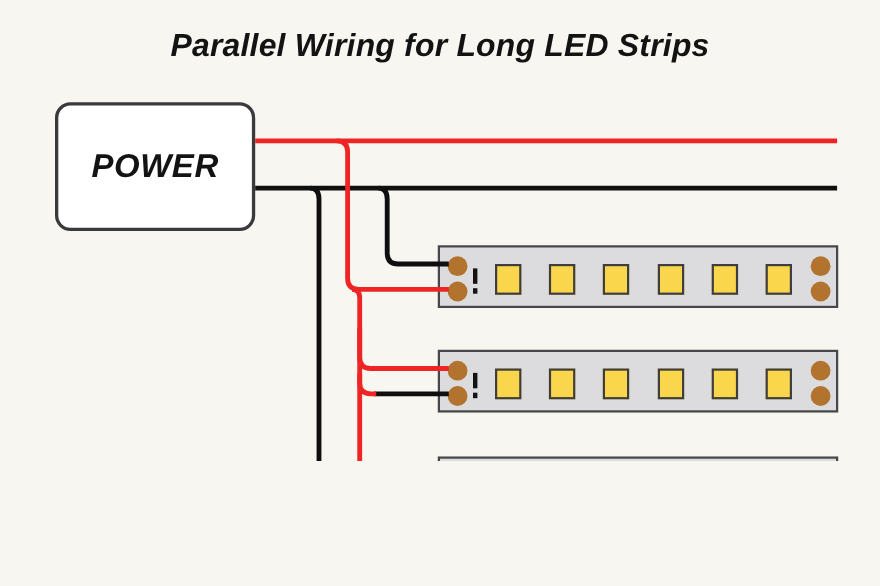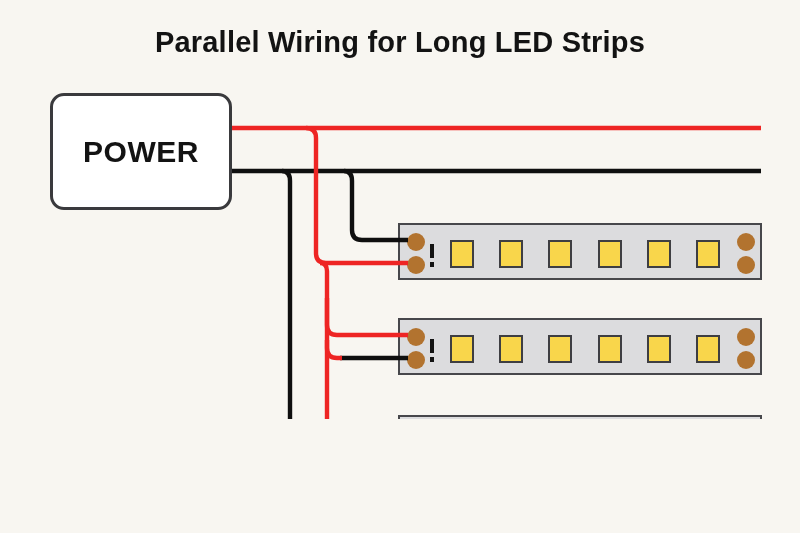--- a/index.html
+++ b/index.html
@@ -5,20 +5,21 @@
   html,body{margin:0;padding:0;}
   body{
     font-family:"Liberation Sans","DejaVu Sans",sans-serif;
     background:var(--bg,#f8f6f1);
   }
   .canvas{
     position:relative;
     width:800px;height:419px;
     background:var(--bg,#f8f6f1);
     overflow:hidden;
+    font-style:italic;
   }
   .title{
     position:absolute;
     left:0;top:26px;width:800px;
     text-align:center;
     font-size:29px;
     font-weight:800;
     letter-spacing:.2px;
     color:var(--ink,#131313);
   }

